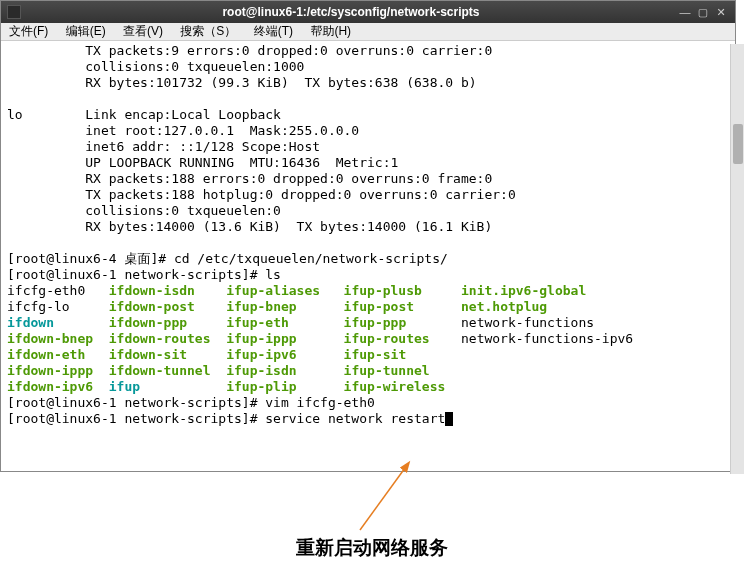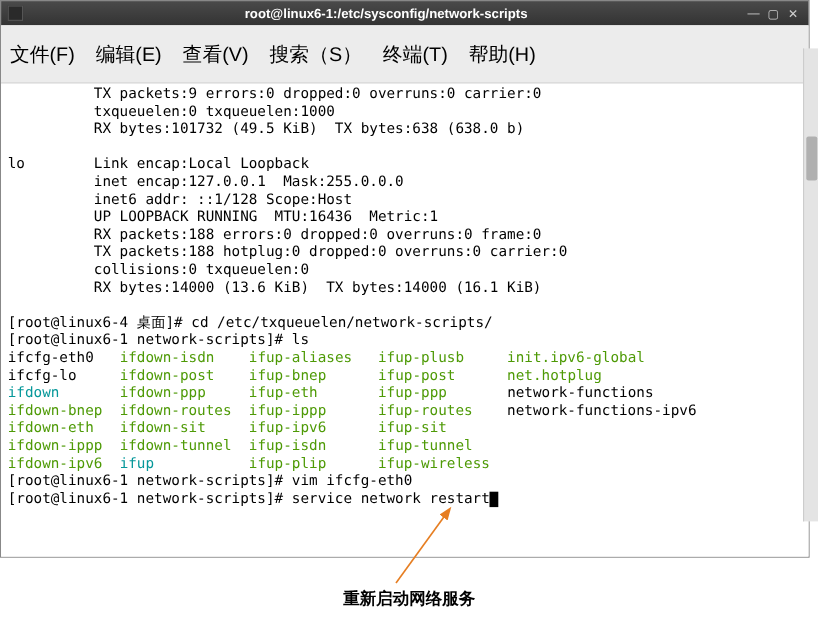--- a/index.html
+++ b/index.html
@@ -2,32 +2,32 @@
 <html><head>
 <meta charset="utf-8">
 <style>
 *{margin:0;padding:0;box-sizing:border-box}
 body{font-family:sans-serif;background:#fff;width:744px;height:561px;position:relative}
 .window{border:1px solid #888;background:#fff;width:736px}
 .titlebar{background:linear-gradient(#4a4a4a,#333);color:#fff;display:flex;align-items:center;padding:2px 6px;height:22px;font-size:12px}
 .title-icon{width:14px;height:14px;background:#2a2a2a;border:1px solid #555;margin-right:6px}
 .title-text{flex:1;text-align:center;font-weight:bold}
 .win-btn{width:16px;height:14px;color:#ccc;display:inline-flex;align-items:center;justify-content:center;margin-left:2px;font-size:11px;cursor:pointer}
-.menubar{background:#ececec;border-bottom:1px solid #ccc;padding:14px 8px;font-size:18px}
+.menubar{background:#ececec;border-bottom:1px solid #ccc;padding:0 8px;font-size:12px}
 .menu-item{margin-right:14px;cursor:pointer}
 .term{background:#fff;color:#000;font-family:"DejaVu Sans Mono",monospace;font-size:13px;line-height:16px;padding:2px 6px;white-space:pre;height:430px;overflow:hidden;position:relative}
-.cyan{color:#06989a;font-weight:normal}
-.green{color:#4e9a06;font-weight:normal}
+.cyan{color:#06989a;font-weight:bold}
+.green{color:#4e9a06;font-weight:bold}
 .underline{}
 .cursor{background:#000;display:inline-block;width:8px;height:14px;vertical-align:text-bottom}
 .scrollbar{position:absolute;right:0;top:44px;width:14px;height:430px;background:#e4e4e4;border-left:1px solid #ccc}
 .scroll-thumb{position:absolute;top:80px;left:2px;width:10px;height:40px;background:#b0b0b0;border-radius:2px}
 .annotation{position:absolute;left:0;width:744px;text-align:center}
 .arrow-svg{position:absolute}
-.caption{font-family:Liberation Serif, serif;font-size:15px;font-weight:bold;color:#000}
+.caption{font-family:Liberation Serif, serif;font-size:19px;font-weight:bold;color:#000}
 </style>
 </head>
 <body>
 
 <div class="window">
   <div class="titlebar">
     <span class="title-icon"></span>
     <span class="title-text">root@linux6-1:/etc/sysconfig/network-scripts</span>
     <span class="win-btn">—</span>
     <span class="win-btn">▢</span>
@@ -35,25 +35,25 @@
   </div>
   <div class="menubar">
     <span class="menu-item">文件(F)</span>
     <span class="menu-item">编辑(E)</span>
     <span class="menu-item">查看(V)</span>
     <span class="menu-item">搜索（S）</span>
     <span class="menu-item">终端(T)</span>
     <span class="menu-item">帮助(H)</span>
   </div>
   <div class="term"><span>          TX packets:9 errors:0 dropped:0 overruns:0 carrier:0</span>
-<span>          txqueuelen:0 txqueuelen:1000</span>
-<span>          RX bytes:101732 (49.5 KiB)  TX bytes:638 (638.0 b)</span>
+<span>          collisions:0 txqueuelen:1000</span>
+<span>          RX bytes:101732 (99.3 KiB)  TX bytes:638 (638.0 b)</span>
 <span></span>
 <span>lo        Link encap:Local Loopback</span>
-<span>          inet encap:127.0.0.1  Mask:255.0.0.0</span>
+<span>          inet root:127.0.0.1  Mask:255.0.0.0</span>
 <span>          inet6 addr: ::1/128 Scope:Host</span>
 <span>          UP LOOPBACK RUNNING  MTU:16436  Metric:1</span>
 <span>          RX packets:188 errors:0 dropped:0 overruns:0 frame:0</span>
 <span>          TX packets:188 hotplug:0 dropped:0 overruns:0 carrier:0</span>
 <span>          collisions:0 txqueuelen:0</span>
 <span>          RX bytes:14000 (13.6 KiB)  TX bytes:14000 (16.1 KiB)</span>
 <span></span>
 <span>[root@linux6-4 桌面]# </span><span>cd /etc/txqueuelen/network-scripts/</span>
 <span>[root@linux6-1 network-scripts]# </span><span>ls</span>
 <span>ifcfg-eth0</span>   <span class="green">ifdown-isdn</span>    <span class="green">ifup-aliases</span>   <span class="green">ifup-plusb</span>     <span class="green">init.ipv6-global</span>

